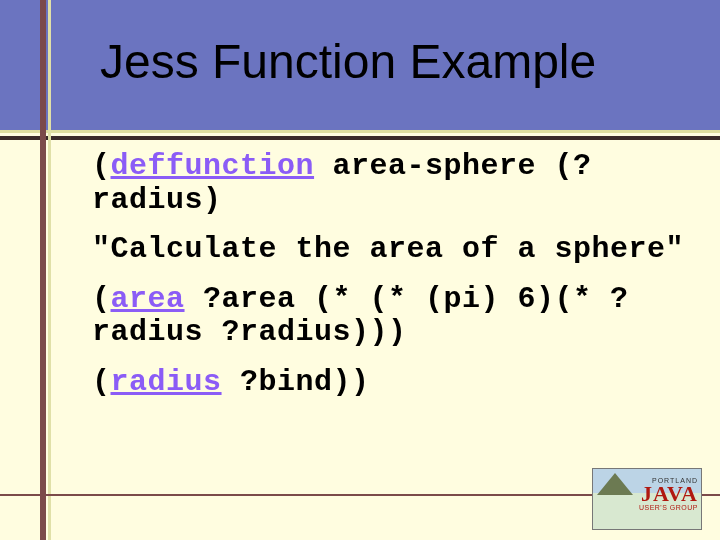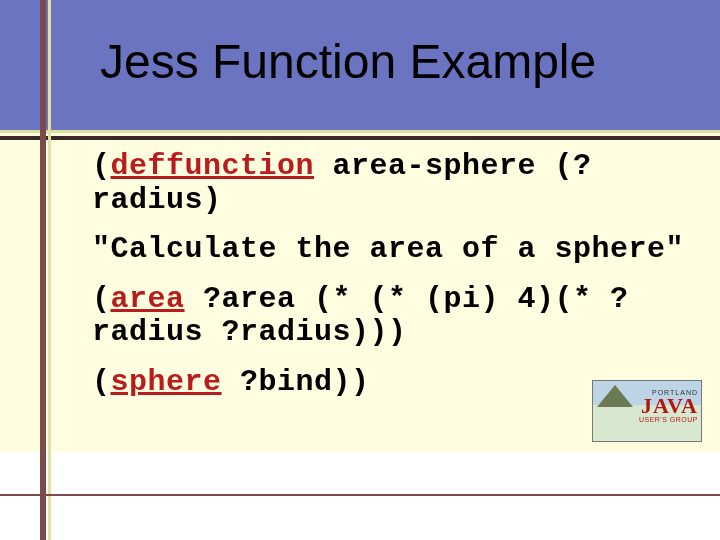--- a/index.html
+++ b/index.html
@@ -7,21 +7,21 @@
     padding: 0;
     width: 720px;
     height: 540px;
     overflow: hidden;
     font-family: Arial, Helvetica, sans-serif;
     background: #fff;
   }
   .slide {
     position: relative;
     width: 720px;
-    height: 452px;
+    height: 540px;
     background: #fffde0;
   }
   .top-band {
     position: absolute;
     left: 0; top: 0;
     width: 720px;
     height: 132px;
     background: #6b74c0;
   }
   .title {
@@ -83,21 +83,21 @@
   .code-line {
     font-family: "Courier New", Courier, monospace;
     font-size: 30px;
     font-weight: bold;
     color: #000;
     margin-bottom: 16px;
     line-height: 1.12;
     letter-spacing: 0.5px;
   }
   .kw {
-    color: #b91c1c;
+    color: #8b5cf6;
     text-decoration: underline;
     font-weight: bold;
   }
   .logo {
     position: absolute;
     right: 18px;
     bottom: 10px;
     width: 110px;
     height: 62px;
     background: linear-gradient(#bcd4e6 0 40%, #d8e8d0 40% 100%);
@@ -153,23 +153,23 @@
   <div class="vline-light"></div>
   <div class="hline-bottom"></div>
 
   <div class="title">Jess Function Example</div>
 
   <div class="content">
     <div class="code-line">(<span class="kw">deffunction</span><span> area-sphere (?radius)</span></div>
 
     <div class="code-line">"Calculate the area of a sphere"</div>
 
-    <div class="code-line">(<span class="kw">area</span><span> ?area (* (* (pi) 4)(* ?radius ?radius)))</span></div>
+    <div class="code-line">(<span class="kw">area</span><span> ?area (* (* (pi) 6)(* ?radius ?radius)))</span></div>
 
-    <div class="code-line">(<span class="kw">sphere</span><span> ?bind))</span></div>
+    <div class="code-line">(<span class="kw">radius</span><span> ?bind))</span></div>
   </div>
 
   <div class="logo">
     <div class="mtn"></div>
     <div class="portland">PORTLAND</div>
     <div class="java">JAVA</div>
     <div class="ug">USER'S GROUP</div>
   </div>
 
 </div>

